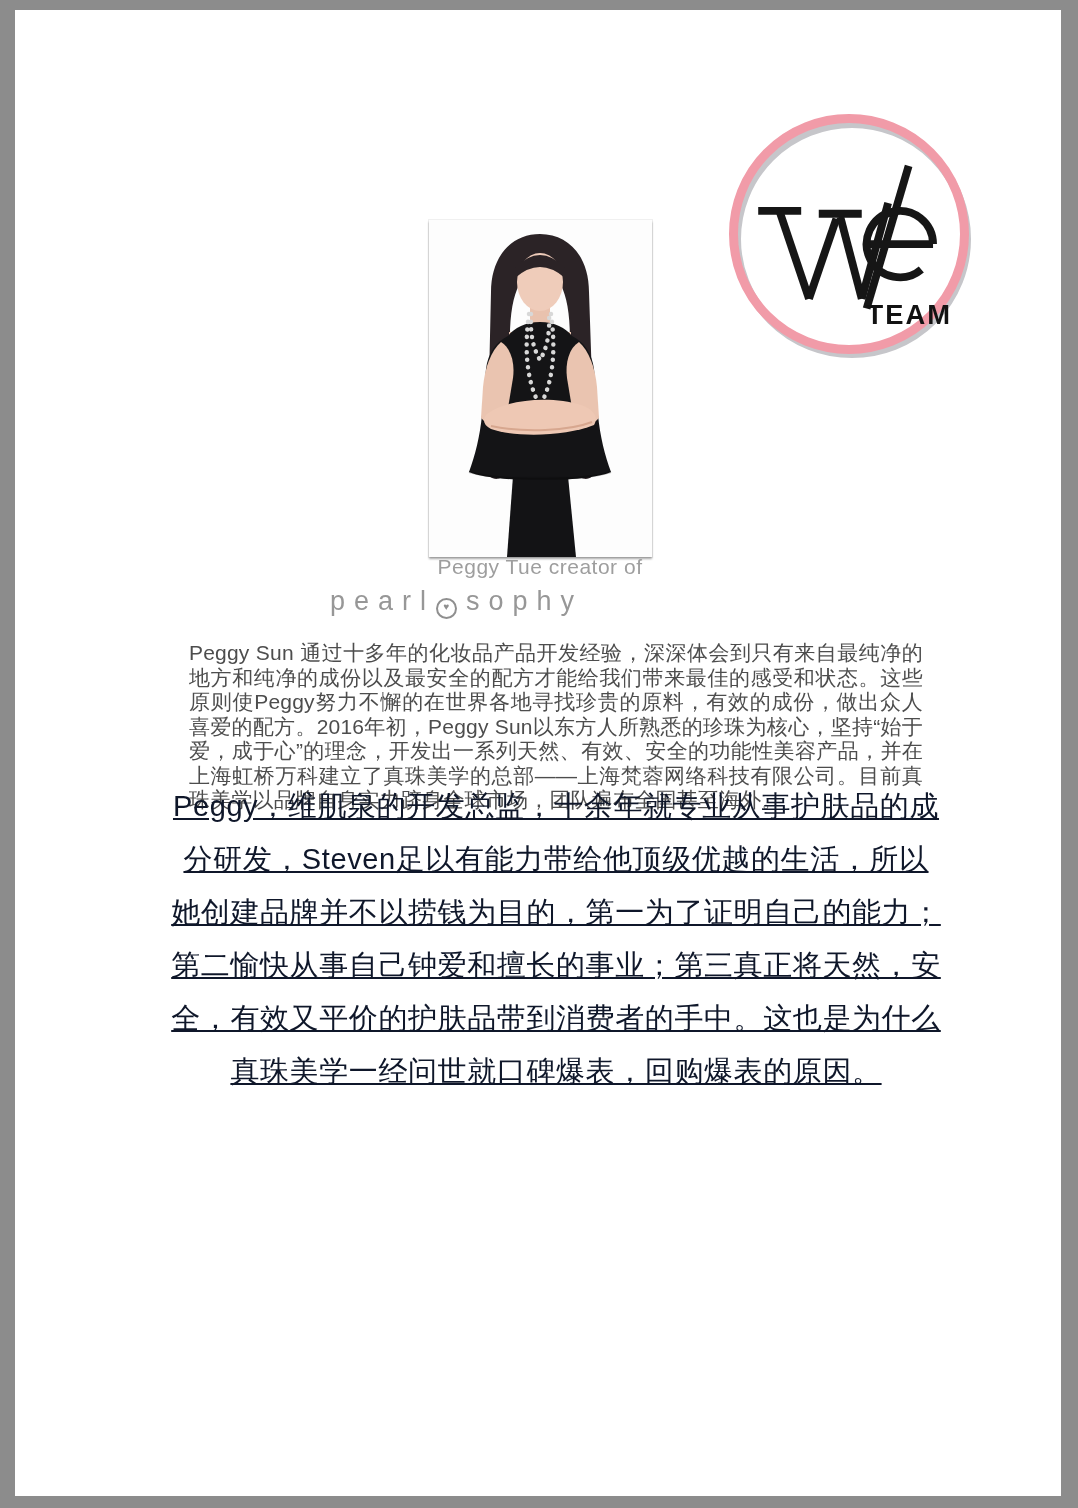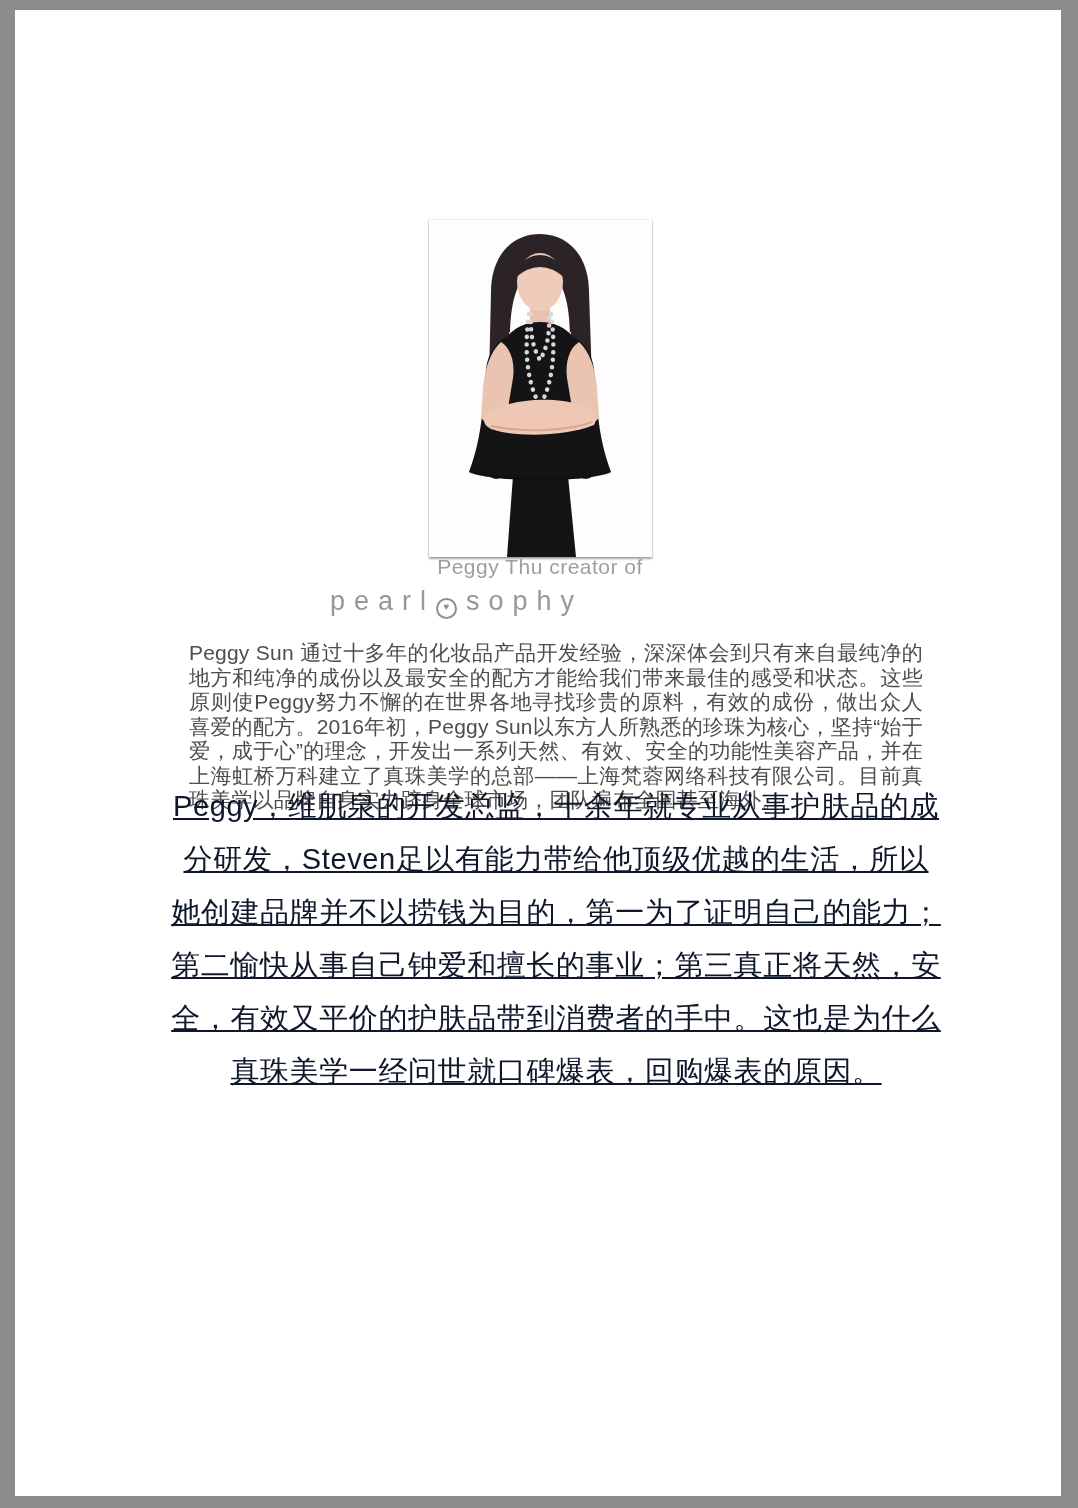--- a/index.html
+++ b/index.html
@@ -74,20 +74,39 @@
     font-size:29px;line-height:53px;color:#0f172a;
     letter-spacing:0.6px;text-align:center;text-decoration:underline;
   }
 </style>
 </head>
 <body>
 
 <div class="page">
 
 
+  <div class="logo">
+    <div class="ring ring-gray"></div>
+    <div class="ring ring-pink"></div>
+    <div class="logo-inner"></div>
+    <svg viewBox="0 0 200 172">
+      <g stroke="#161616" stroke-width="8" fill="none">
+        <path d="M5 50 H49"></path>
+        <path d="M27 51 L57 140"></path>
+        <path d="M57 140 L85 58"></path>
+        <path d="M67 53 H111"></path>
+        <path d="M89 56 L111 140"></path>
+        <path d="M111 140 L138 42"></path>
+        <path d="M159 4 L116 150"></path>
+        <path d="M117 84 H184"></path>
+        <path d="M184 84 A34 34 0 1 0 172 110"></path>
+      </g>
+      <text x="116" y="166" font-size="28" font-weight="bold" letter-spacing="2" fill="#121212">TEAM</text>
+    </svg>
+  </div>
 
   <div class="portrait">
     <svg viewBox="0 0 223 337">
       <rect width="223" height="337" fill="#fdfdfd"></rect>
 
       <path d="M111 14 C82 14 62 37 62 72 L58 248 C58 261 73 263 77 251 L81 118 C81 68 95 50 111 50 C127 50 141 68 141 118 L147 251 C151 263 166 261 166 248 L160 72 C160 37 140 14 111 14 Z" fill="#2b2326"></path>
 
       <rect x="101" y="84" width="20" height="26" fill="#e9c2ae"></rect>
       <path d="M80 122 Q111 100 142 122 L142 112 L80 112 Z" fill="#eecab7"></path>
 
@@ -106,21 +125,21 @@
       </g>
 
       <path d="M58 194 C80 178 124 176 152 185 C164 189 170 197 165 205 C138 216 88 218 62 209 C54 205 53 199 58 194 Z" fill="#eec8b4"></path>
       <path d="M62 206 C95 213 140 211 163 202" stroke="#d7a78f" stroke-width="2" fill="none"></path>
 
       <path d="M84 256 L139 256 L147 337 L78 337 Z" fill="#131315"></path>
       <path d="M40 252 C70 261 155 261 182 252" stroke="#000000" stroke-opacity="0.25" stroke-width="2" fill="none"></path>
     </svg>
   </div>
 
-  <div class="caption">Peggy Thu creator of</div>
+  <div class="caption">Peggy Tue creator of</div>
 
   <div class="brand">
     <span>pearl</span><span class="pearl-o">
         <span class="heart">♥</span>
       </span><span>sophy</span>
   </div>
 
   <p class="bio">Peggy Sun 通过十多年的化妆品产品开发经验，深深体会到只有来自最纯净的地方和纯净的成份以及最安全的配方才能给我们带来最佳的感受和状态。这些原则使Peggy努力不懈的在世界各地寻找珍贵的原料，有效的成份，做出众人喜爱的配方。2016年初，Peggy Sun以东方人所熟悉的珍珠为核心，坚持“始于爱，成于心”的理念，开发出一系列天然、有效、安全的功能性美容产品，并在上海虹桥万科建立了真珠美学的总部——上海梵蓉网络科技有限公司。目前真珠美学以品牌自身实力跻身全球市场，团队遍布全国甚至海外。</p>
 
   <p class="body-text">Peggy，维肌泉的开发总监，十余年就专业从事护肤品的成分研发，Steven足以有能力带给他顶级优越的生活，所以她创建品牌并不以捞钱为目的，第一为了证明自己的能力；第二愉快从事自己钟爱和擅长的事业；第三真正将天然，安全，有效又平价的护肤品带到消费者的手中。这也是为什么真珠美学一经问世就口碑爆表，回购爆表的原因。</p>

